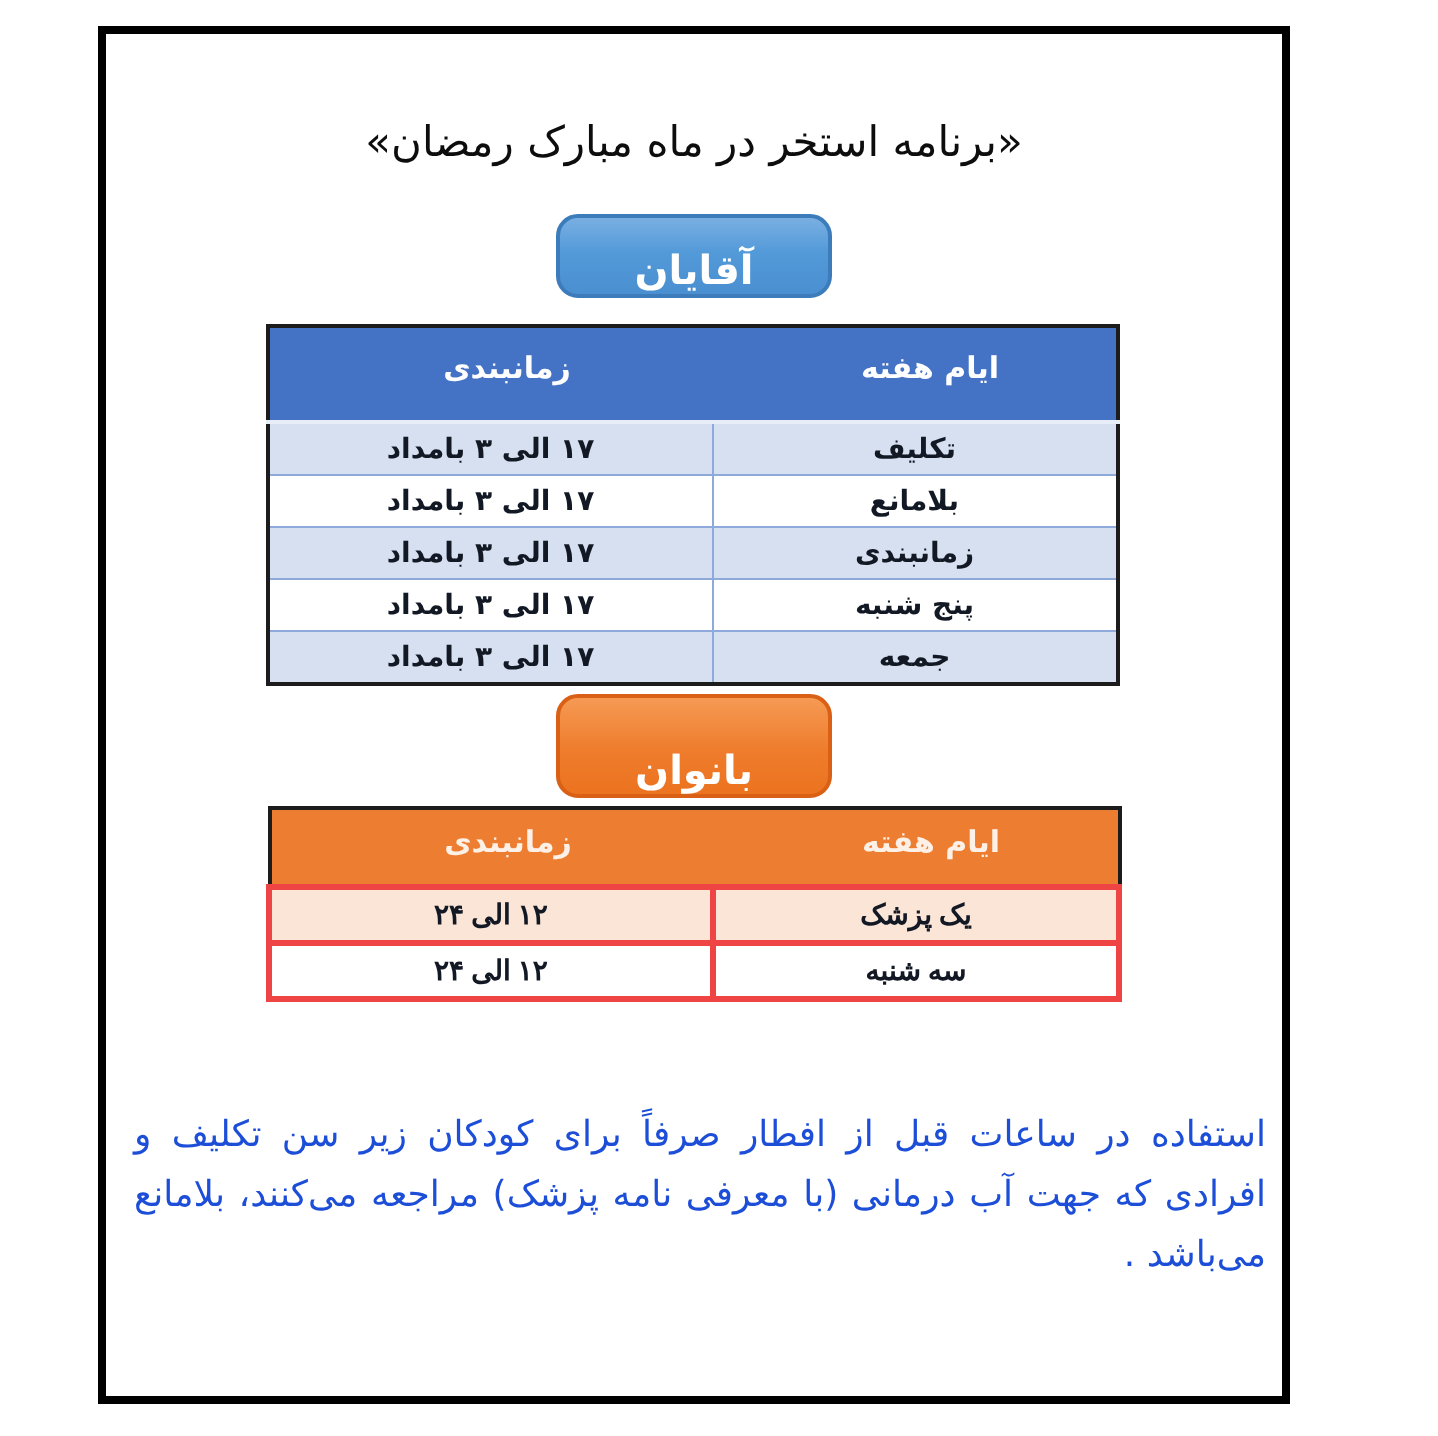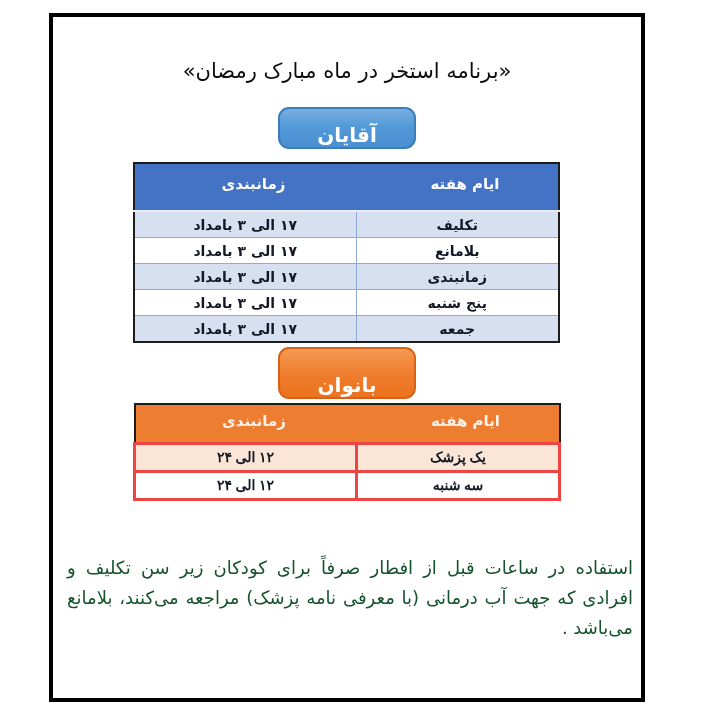--- a/index.html
+++ b/index.html
@@ -54,21 +54,21 @@
   .tbl-men td{border:1px solid #8EAADB;}
   .tbl-women td{border:3px solid #ef4444;font-family:Liberation Serif, serif;}
   .tbl-men th{border-bottom:2px solid #e8eef8;}
   .tbl-women th{border-bottom:2px solid #fdf4ec;}
   .tbl-men tr.band td{background:#D6E0F1;}
   .tbl-women tr.band td{background:#FBE5D6;}
   table.sched tr.plain td{background:#ffffff;}
   .footer-note{
     position:absolute;top:536px;left:14px;width:566px;
     direction:rtl;text-align:justify;
-    font-size:18px;line-height:30px;color:#14532d;
+    font-size:18px;line-height:30px;color:#1d4ed8;
     font-weight:normal;
   }
 </style>
 </head>
 <body>
 
 <div class="page">
   <div class="frame">
 
     <div class="doc-title">«برنامه استخر در ماه مبارک رمضان»</div>

